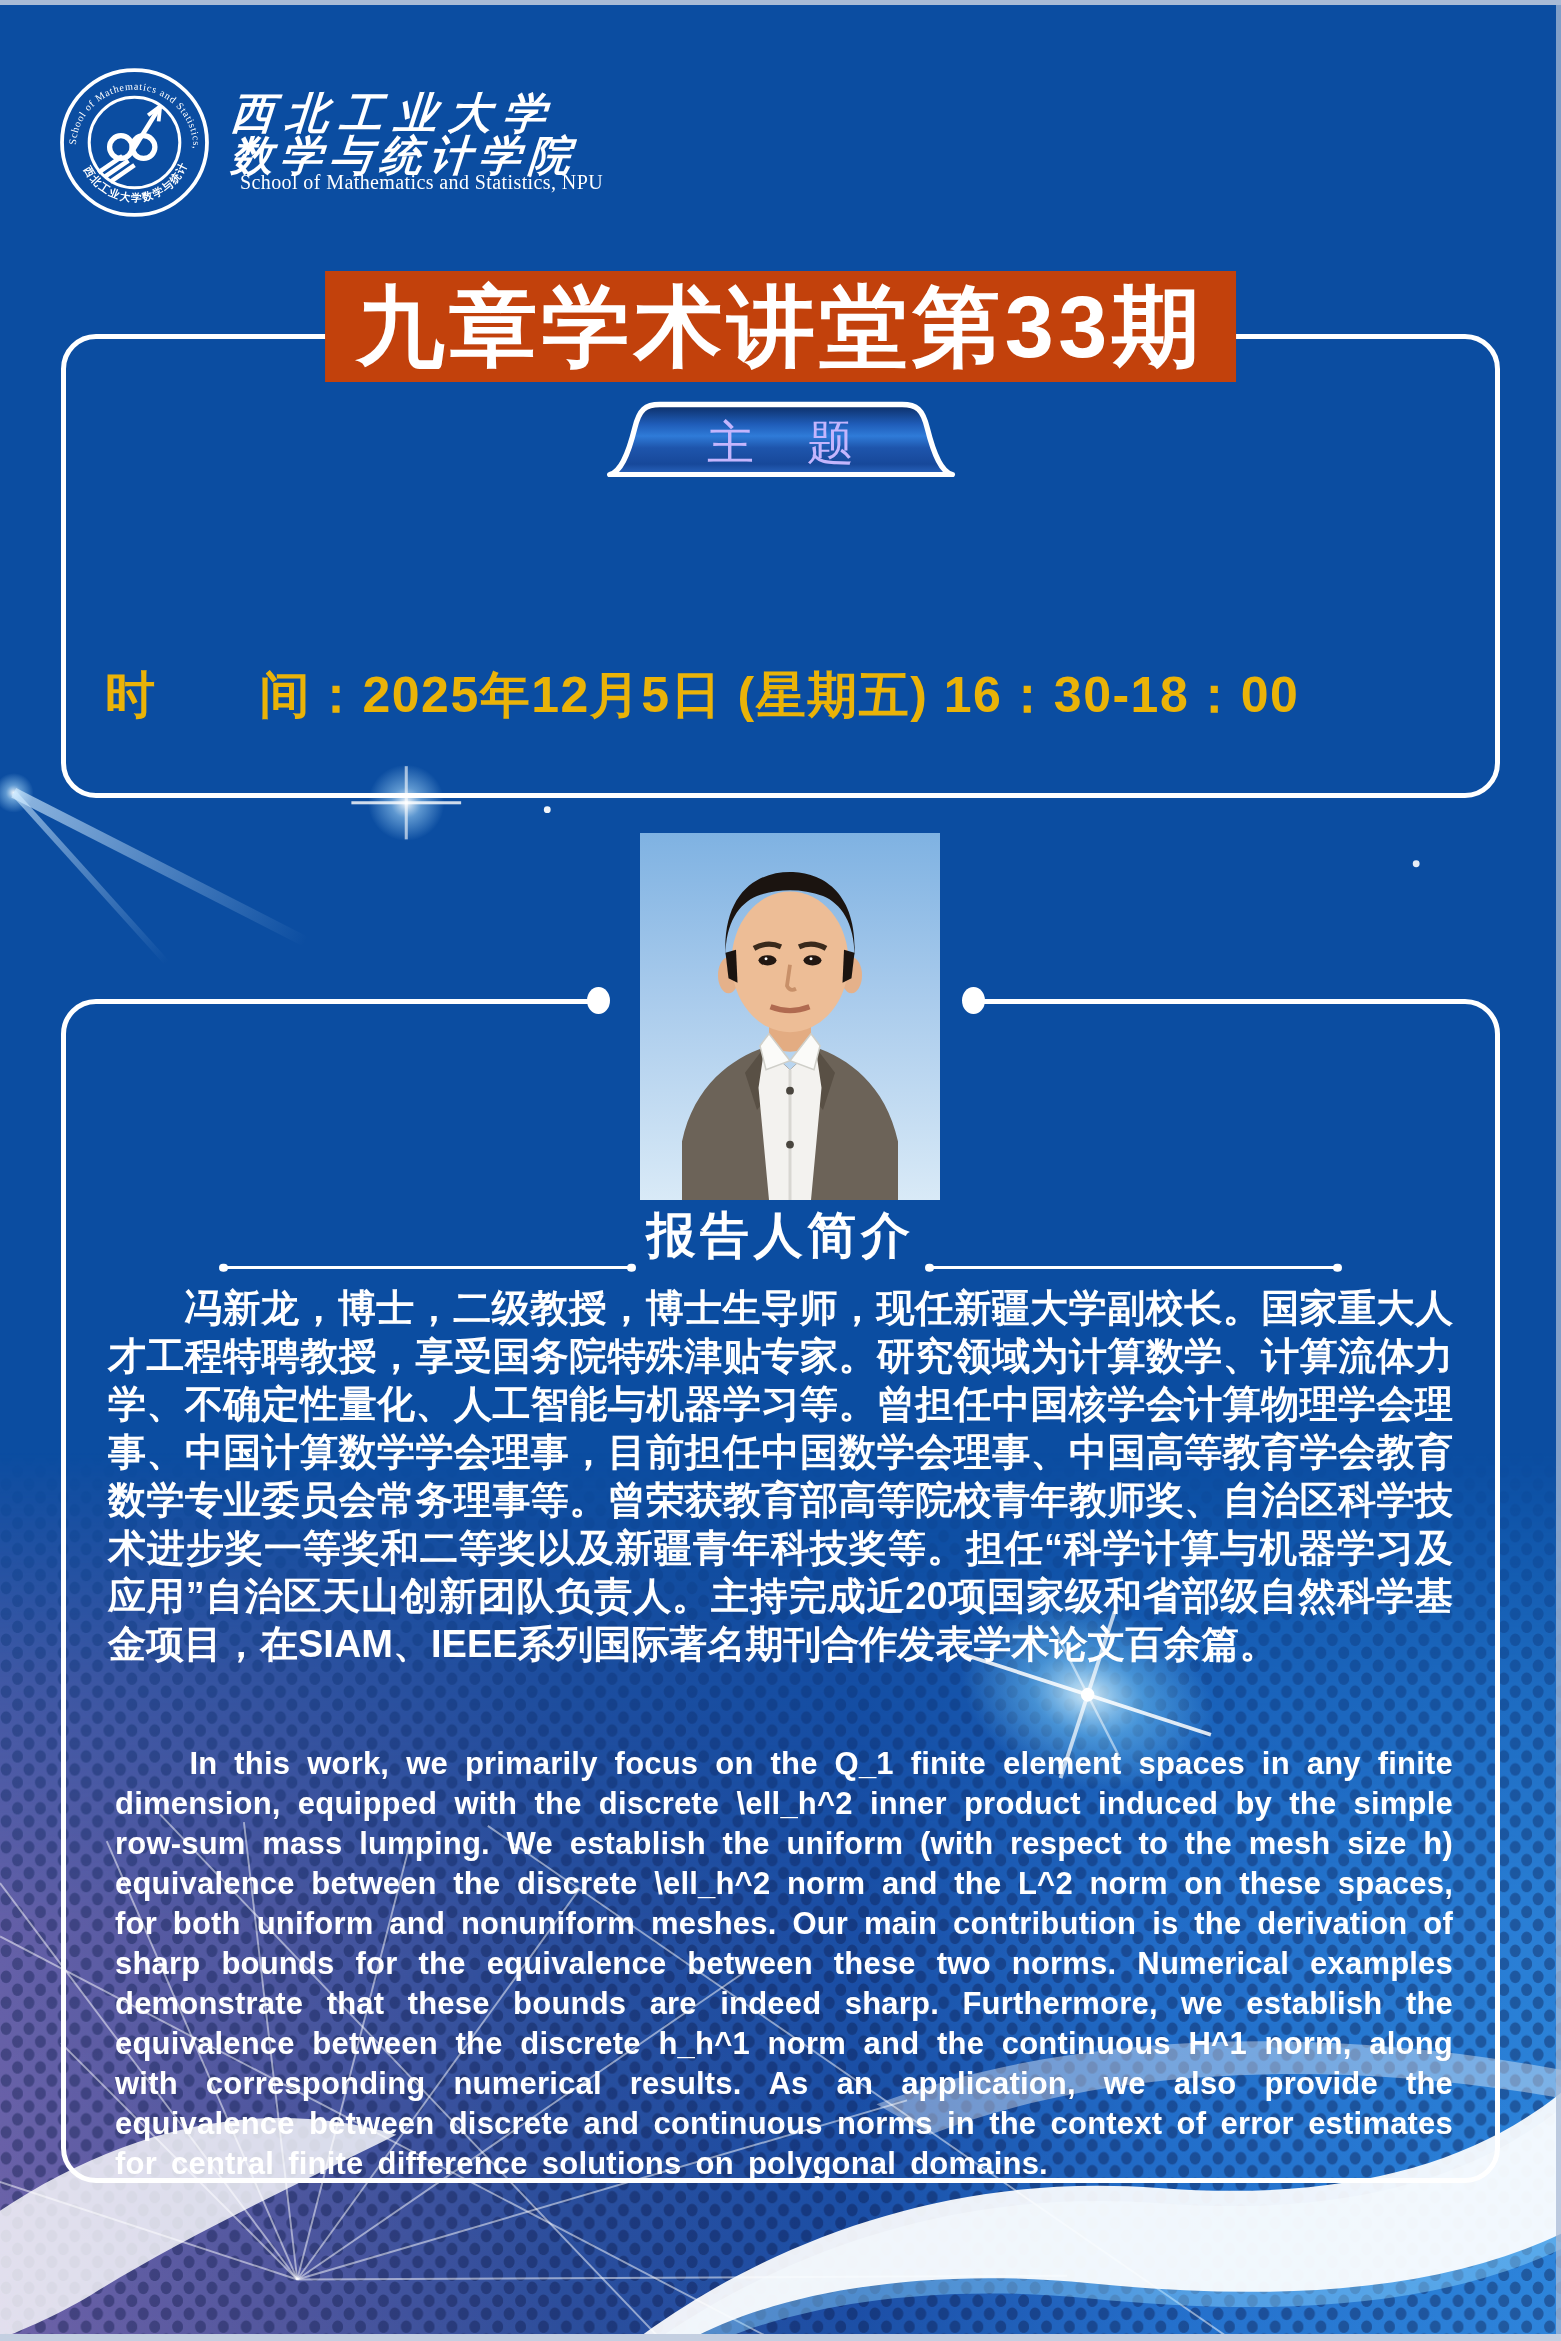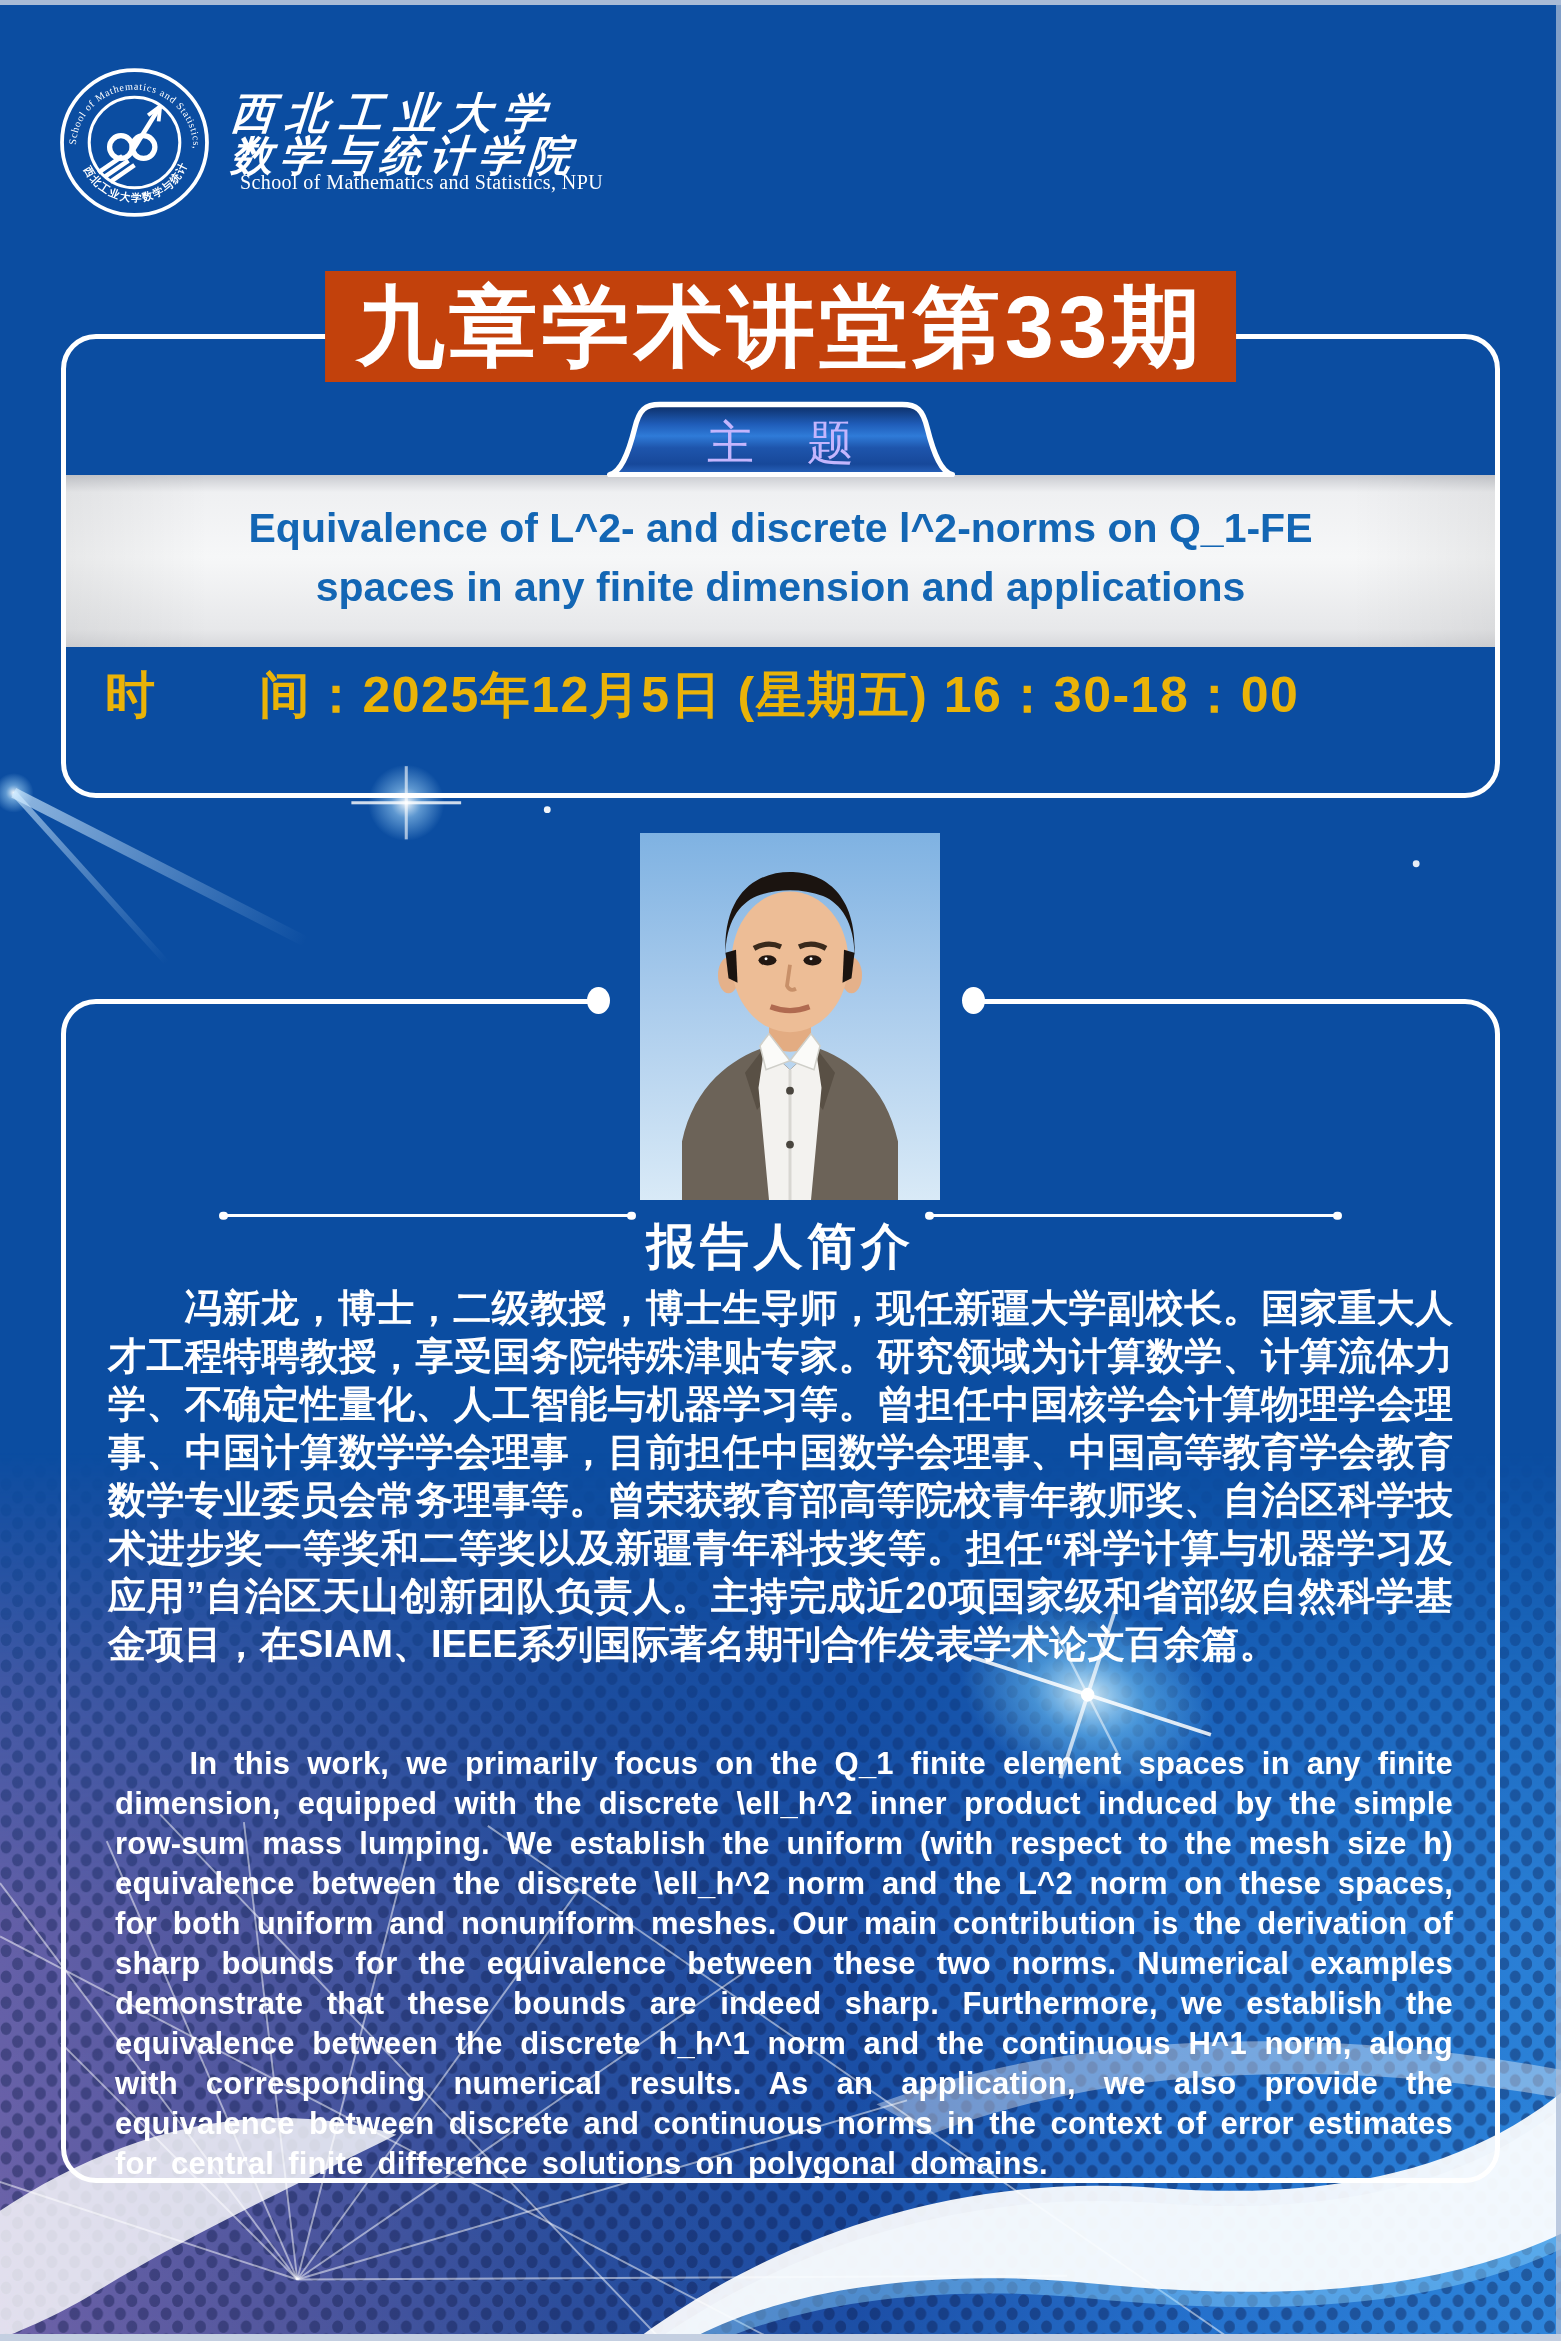--- a/index.html
+++ b/index.html
@@ -45,21 +45,21 @@
      letter-spacing:1.5px;white-space:nowrap;}
 
   
   #box2{left:61px;top:999px;width:1439px;height:1184px;border:5.3px solid #fff;border-radius:35px;z-index:1;}
   #line-mask{left:589px;top:990px;width:384px;height:23px;background:#0B4DA1;z-index:2;}
   .conn-dot{width:23px;height:27.4px;background:#fff;border-radius:50%;z-index:3;}
   #dot-left{left:587px;top:987px;}
   #dot-right{left:962px;top:987px;}
   #photo{left:640px;top:833px;width:300px;height:367px;z-index:3;}
 
-  .section-head{left:0;width:1561px;display:flex;align-items:flex-start;justify-content:center;gap:13px;z-index:2;}
+  .section-head{left:0;width:1561px;display:flex;align-items:flex-end;justify-content:center;gap:13px;z-index:2;}
   #head1{top:1214px;height:55px;}
   #head2{top:1686px;height:55px;}
   .head-label{color:#fff;font-weight:700;font-size:49px;letter-spacing:4.6px;white-space:nowrap;}
   .hline{width:412px;height:3px;background:#fff;border-radius:1.5px;position:relative;flex:0 0 auto;}
   .hline::before,.hline::after{content:"";position:absolute;top:50%;transform:translateY(-50%);
      width:8.4px;height:8.4px;border-radius:50%;background:#fff;}
   .hline::before{left:-2.3px}.hline::after{right:-2.3px}
 
   #bio{left:108px;right:108px;top:1284px;margin:0;color:#fff;font-size:38px;line-height:48px;
      font-weight:700;text-align:justify;text-indent:2em;z-index:2;}
@@ -204,26 +204,20 @@
         <stop offset="0.45" stop-color="#2F7BD8"></stop>
           <stop offset="0.62" stop-color="#1E55AC"></stop>
         <stop offset="0.85" stop-color="#17489A"></stop>
           <stop offset="1" stop-color="#2A66C0"></stop>
       </linearGradient>
     </defs>
     <path d="M 10 99 C 24 96 34 74 43 38 C 49 13 57 7 76 7 L 394 7 C 413 7 421 13 427 38 C 436 74 446 96 460 99 Z" fill="url(#tabg)" stroke="#fff" stroke-width="7" stroke-linejoin="round"></path>
   </svg>
   <div id="topic-tab-label" class="abs">主 题</div>
 
-  <div id="band" class="abs">
-    <div id="topic-text">
-      <div class="topic-line">Equivalence of L^2- and discrete l^2-norms on Q_1-FE</div>
-      <div class="topic-line">spaces in any finite dimension and applications</div>
-    </div>
-  </div>
 
   <div class="abs sched">
     <div><span>时　　间：</span><span>2025年12月5日 (星期五) 16：30-18：00</span></div>
   </div>
 
   <div id="box2" class="abs"></div>
   <div id="line-mask" class="abs"></div>
   <div id="dot-left" class="abs conn-dot"></div>
   <div id="dot-right" class="abs conn-dot"></div>
 

